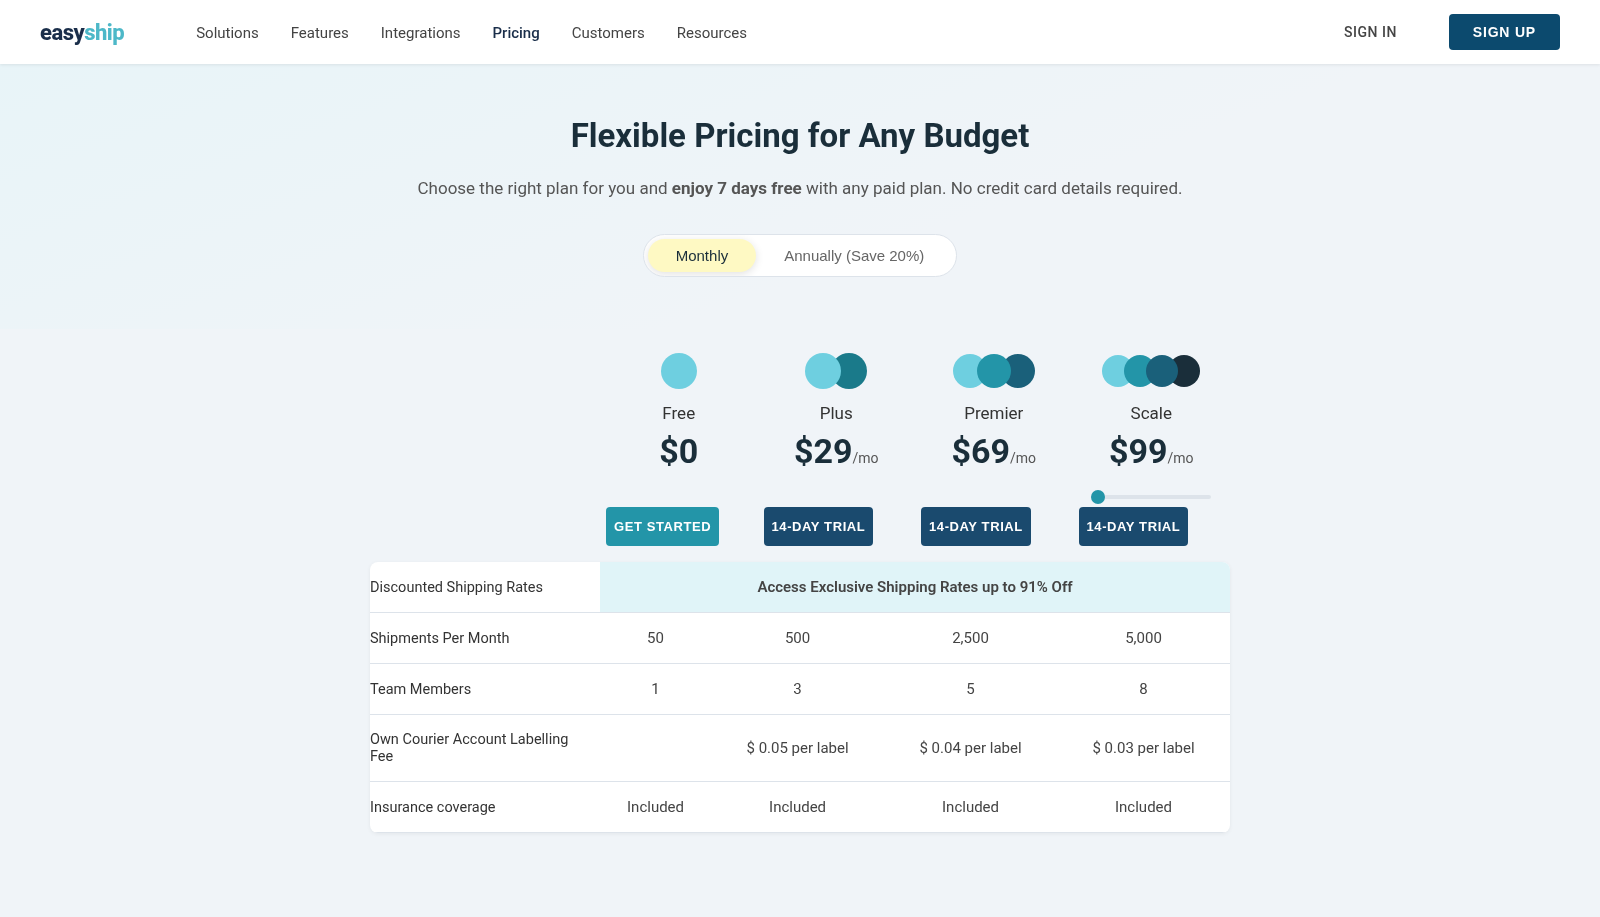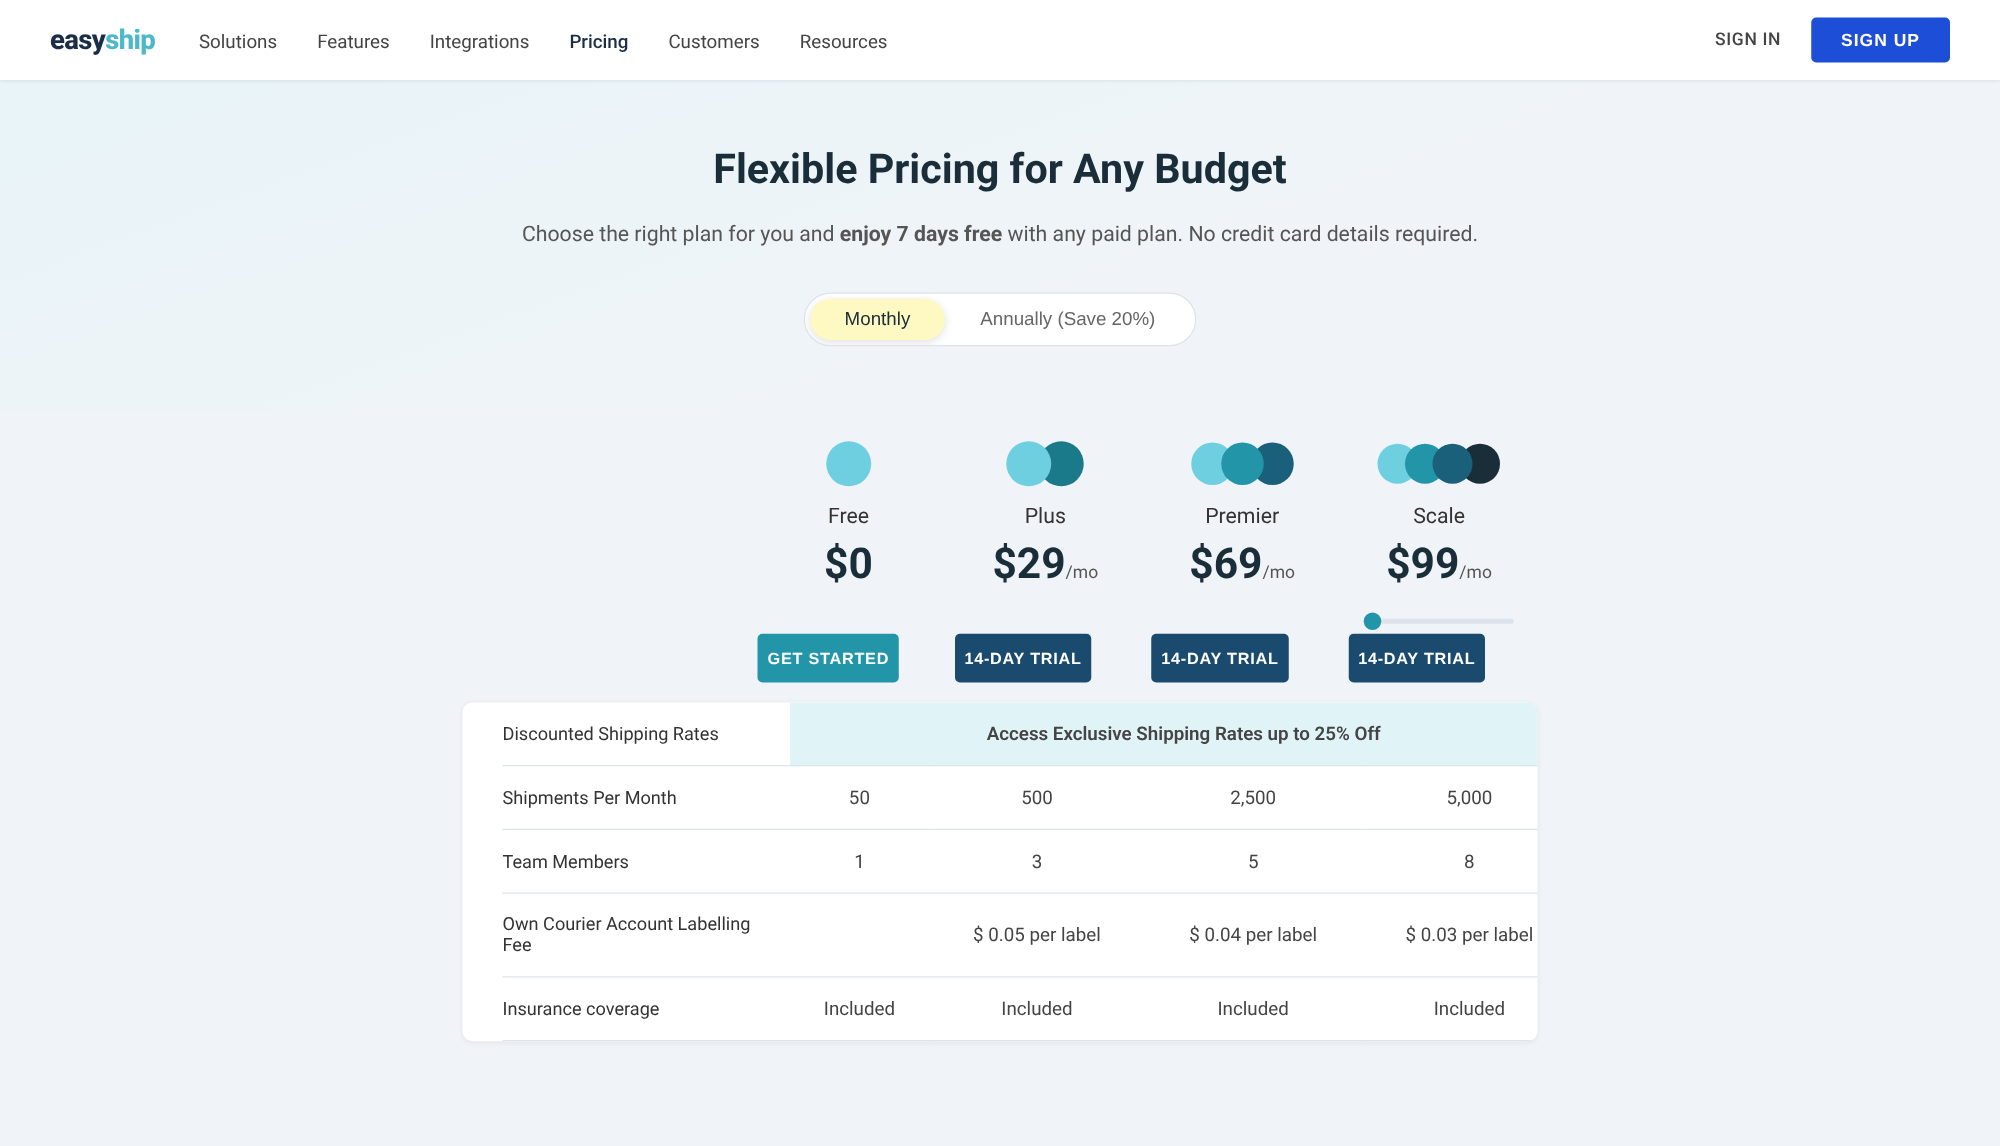--- a/index.html
+++ b/index.html
@@ -18,21 +18,21 @@
       padding: 0 40px;
       position: sticky;
       top: 0;
       z-index: 100;
       box-shadow: 0 1px 3px rgba(0,0,0,0.08);
     }
     .navbar-logo {
       font-size: 22px;
       font-weight: 800;
       color: #1a2e4a;
-      margin-right: 35px;
+      margin-right: 72px;
       letter-spacing: -0.5px;
     }
     .navbar-logo span { color: #4db8c8; }
     .nav-links {
       display: flex;
       gap: 32px;
       list-style: none;
       flex: 1;
     }
     .nav-links li a {
@@ -47,29 +47,30 @@
       gap: 24px;
     }
     .btn-signin {
       font-size: 14px;
       color: #444;
       text-decoration: none;
       font-weight: 500;
       letter-spacing: 0.5px;
     }
     .btn-signup {
-      background: #1d4ed8;
+      background: #0c4a6e;
       color: #fff;
       padding: 10px 24px;
       border-radius: 4px;
       font-size: 14px;
       font-weight: 700;
       letter-spacing: 0.8px;
       border: none;
       cursor: pointer;
+      margin-left: 28px;
     }
 
     
     .hero {
       text-align: center;
       padding: 52px 20px 32px;
       background: linear-gradient(160deg, #e8f4f8 0%, #f0f4f8 60%);
     }
     .hero h1 {
       font-size: 33px;
@@ -230,21 +231,20 @@
     }
     .btn-trial {
       background: #1a4a6e;
       color: #fff;
     }
 
     
     .pricing-table {
       width: 100%;
       border-collapse: collapse;
-      margin-left: 32px;
     }
     .pricing-table tr {
       border-bottom: 1px solid #dde3ea;
     }
     .pricing-table td {
       padding: 16px 12px;
       font-size: 15px;
       text-align: center;
       color: #444;
     }
@@ -383,21 +383,21 @@
       <button class="btn-plan btn-trial">14-DAY TRIAL</button>
     </div>
   </div>
 
   <div class="table-section">
     <table class="pricing-table">
       <tbody>
 
         <tr>
           <td>Discounted Shipping Rates</td>
-          <td colspan="4" class="shipping-rates-cell">Access Exclusive Shipping Rates up to 25% Off</td>
+          <td colspan="4" class="shipping-rates-cell">Access Exclusive Shipping Rates up to 91% Off</td>
         </tr>
 
         <tr>
           <td>Shipments Per Month</td>
           <td>50</td>
           <td>500</td>
           <td>2,500</td>
           <td>5,000</td>
         </tr>
 

